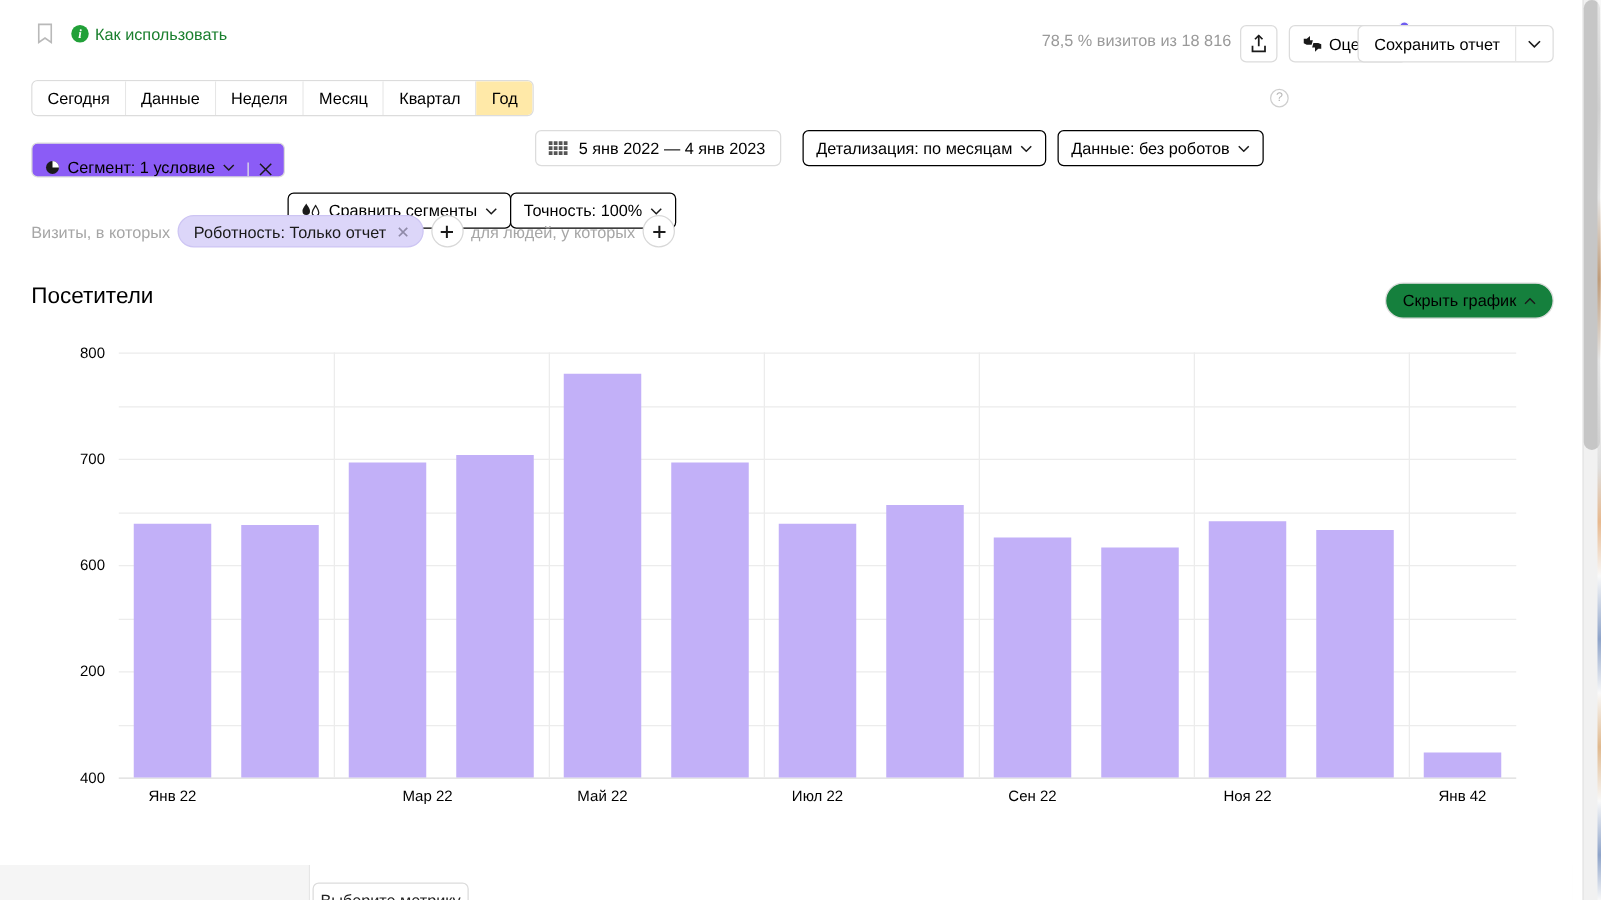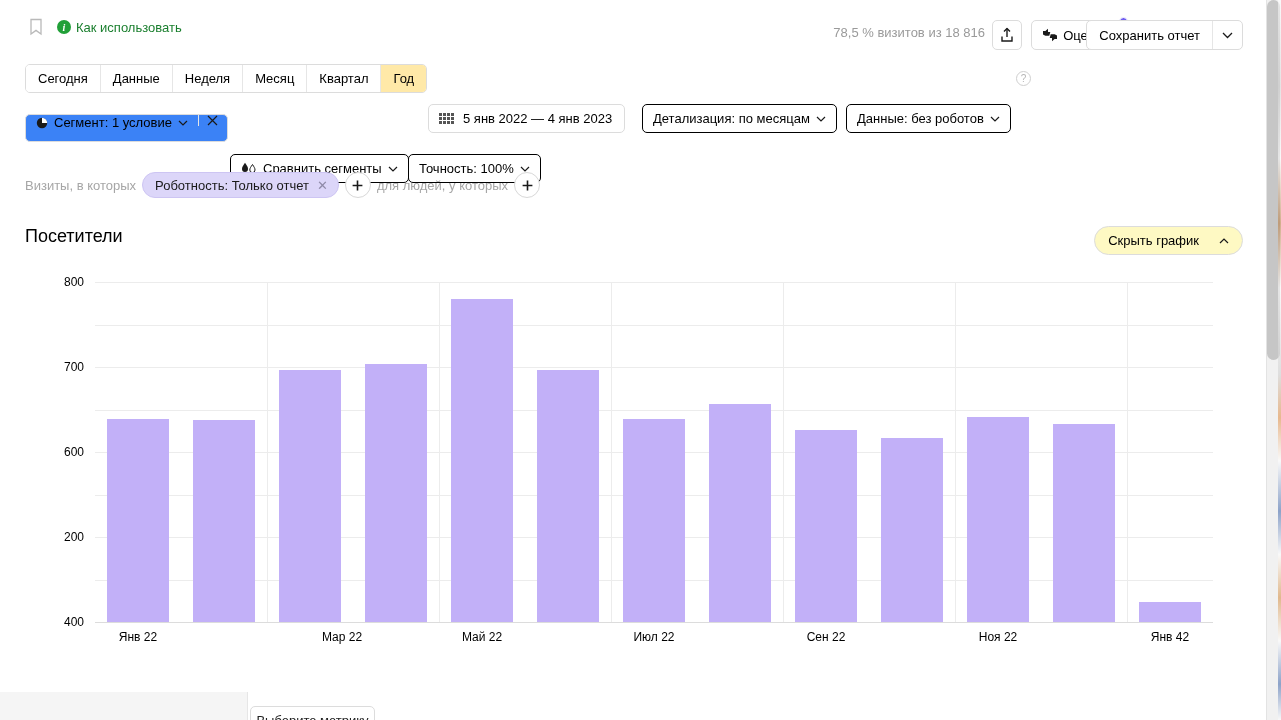--- a/index.html
+++ b/index.html
@@ -130,22 +130,22 @@
   .help-circle {
     position: absolute; left: 1016px; top: 71px;
     width: 15px; height: 15px; border-radius: 50%;
     border: 1px solid #cfcfcf; color: #b6b6b6;
     font-size: 10px; display: flex; align-items: center; justify-content: center;
     cursor: pointer;
   }
   
   .seg-pill {
     position: absolute; left: 25px; top: 114px;
-    height: 28px; display: flex; align-items: flex-start;
-    border: 1px solid #dcdcdc; border-radius: 5px; background: #3b82f6; overflow: hidden;
+    height: 28px; display: flex; align-items: flex-end;
+    border: 1px solid #dcdcdc; border-radius: 5px; background: #8b5cf6; overflow: hidden;
   }
   .seg-pill-main {
     display: flex; align-items: center; gap: 6px; padding: 0 10px;
     font-size: 13px; cursor: pointer; white-space: nowrap;
   }
   .seg-pill-close {
     width: 29px; display: flex; align-items: center; justify-content: center;
     border-left: 1px solid #e6e6e6; cursor: pointer;
   }
   #compare-pill { left: 230px; top: 114px; }
@@ -170,22 +170,22 @@
     font-size: 17px; color: #1a1a1a; cursor: pointer; line-height: 1;
   }
   
   .chart-title {
     position: absolute; left: 25px; top: 226px;
     font-size: 18px; font-weight: 400; color: #000;
   }
   .hide-chart-btn {
     position: absolute; right: 38px; top: 226px;
     height: 29px; padding: 0 13px;
-    border: 1px solid #dcdcdc; border-radius: 15px; background: #fef9c3;
-    display: flex; align-items: center; gap: 20px;
+    border: 1px solid #dcdcdc; border-radius: 15px; background: #15803d;
+    display: flex; align-items: center; gap: 6px;
     font-size: 13px; cursor: pointer; white-space: nowrap;
   }
   .chart-area {
     position: absolute; left: 25px; top: 270px;
     width: 1205px; height: 390px;
   }
   .plot {
     position: absolute; left: 70px; top: 12px;
     width: 1118px; height: 340px;
   }

